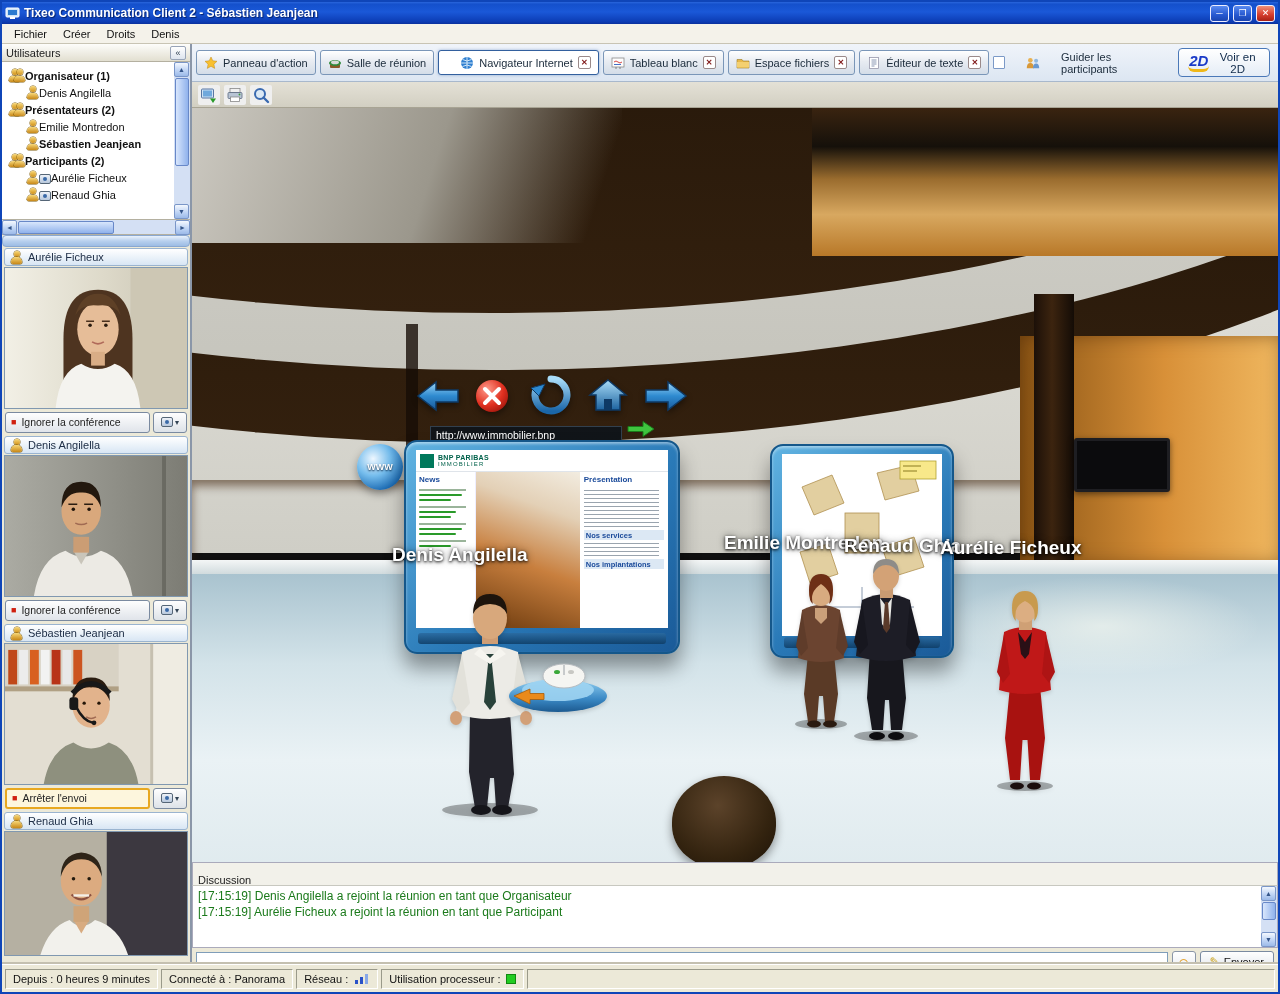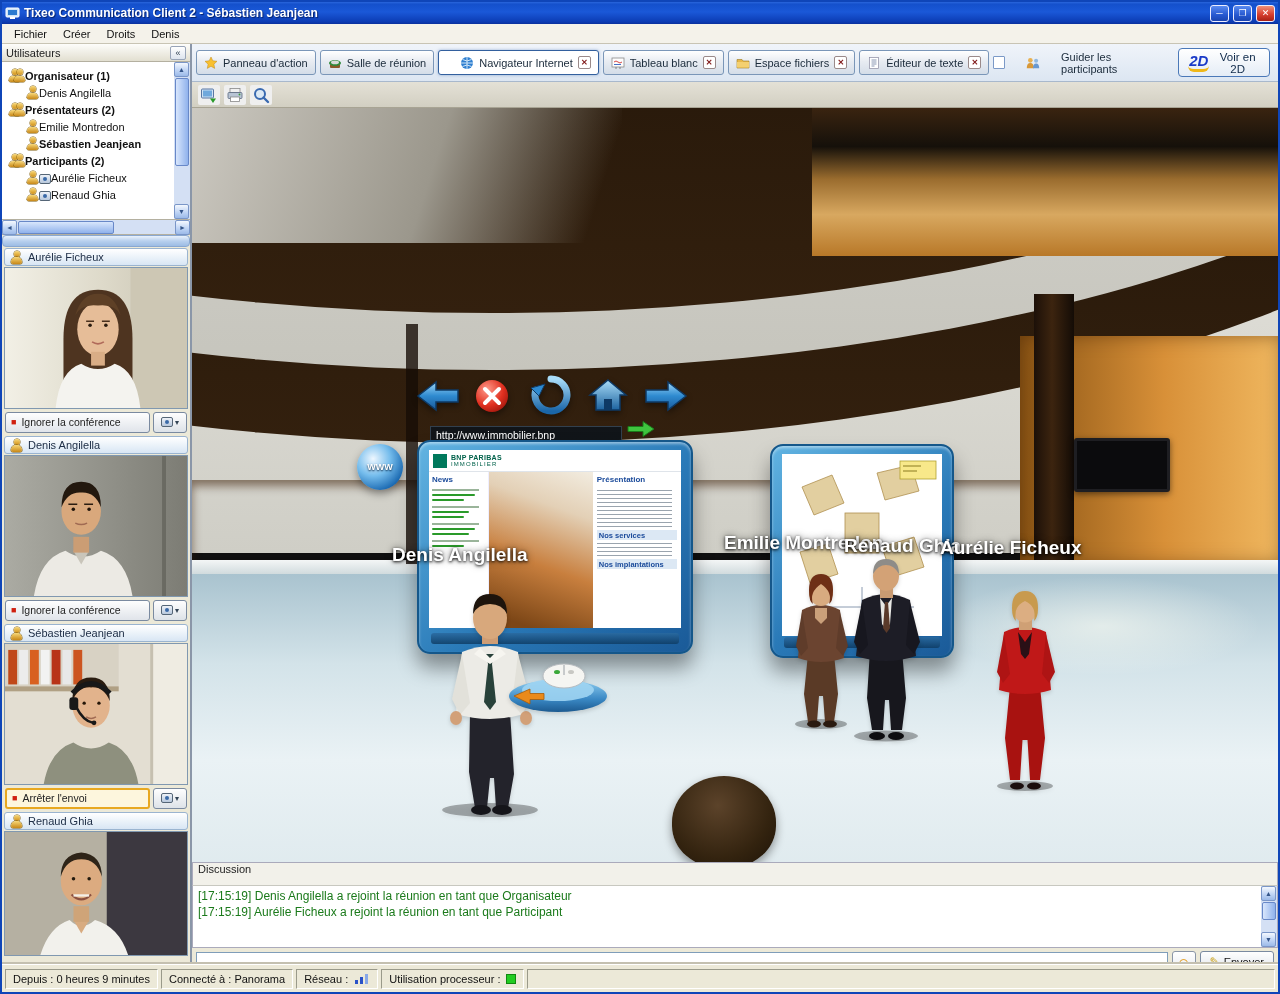--- a/index.html
+++ b/index.html
@@ -125,21 +125,21 @@
     box-shadow:0 4px 8px rgba(0,0,0,.35);display:flex;align-items:center;justify-content:center;}
   .globe span{color:#fff;font-size:9px;font-weight:bold;text-shadow:0 1px 2px #024;}
   
   .navico{filter:drop-shadow(0 3px 3px rgba(0,0,0,.4));}
   .urlbar{left:238px;top:318px;width:192px;height:17px;background:rgba(8,18,28,.78);border:1px solid #32404e;
     color:#fff;font-size:10.5px;display:flex;align-items:center;padding:0 5px;white-space:nowrap;overflow:hidden;}
   
   .panel3d{border:2px solid #15578a;border-radius:13px;
     background:linear-gradient(140deg,#62b4e2,#2a7ab8 55%,#1a5a98);
     box-shadow:0 14px 20px rgba(0,0,0,.38), inset 0 2px 3px rgba(255,255,255,.45);}
-  .browser{left:225px;top:332px;width:276px;height:214px;}
+  .browser{left:212px;top:332px;width:276px;height:214px;}
   .wboard{left:578px;top:336px;width:184px;height:214px;}
   .page{position:absolute;left:10px;top:8px;right:10px;bottom:24px;background:#fff;overflow:hidden;
     display:flex;flex-direction:column;}
   .frame-foot{position:absolute;left:12px;right:12px;bottom:8px;height:11px;border-radius:3px;
     background:linear-gradient(#2a6aa0,#0e3c64);opacity:.85;}
   .page-head{height:22px;display:flex;align-items:center;gap:4px;padding:2px 4px;border-bottom:1px solid #dfe4ea;}
   .brand-box{width:14px;height:14px;background:#00795c;flex:0 0 auto;}
   .brand-txt{line-height:1.05;}
   .brand-l1{font-size:7px;font-weight:bold;color:#00614a;letter-spacing:.3px;}
   .brand-l2{font-size:6px;color:#00614a;letter-spacing:1.1px;}
@@ -163,22 +163,22 @@
   .wb-page svg{width:100%;height:100%;display:block;}
   
   .avatar{filter:drop-shadow(0 2px 2px rgba(0,0,0,.15));}
   .viewer-head{left:480px;top:668px;width:104px;height:92px;border-radius:50% 50% 46% 46%;
     background:radial-gradient(circle at 44% 32%,#5c432a,#33230f 62%,#1f1408 95%);z-index:6;
     box-shadow:0 4px 10px rgba(0,0,0,.4);}
   .nlabel{position:absolute;font-weight:bold;font-size:19px;color:#fff;white-space:nowrap;z-index:5;
     text-shadow:0 1px 3px rgba(0,0,0,.95),0 0 7px rgba(0,0,0,.55);}
   
   .chat{position:absolute;left:0;right:0;bottom:0;height:102px;background:#ece9d8;}
-  .chat-title{height:24px;background:#f2f1ea;border:1px solid #aab;border-bottom:1px solid #c8c8c0;
-    font-size:11px;color:#222;padding:0 5px;}
+  .chat-title{height:16px;background:#f2f1ea;border:1px solid #aab;border-bottom:1px solid #c8c8c0;
+    font-size:11px;color:#222;padding:11px 5px;}
   .chat-msgs{position:relative;height:62px;background:#fff;border:1px solid #aab;border-top:none;
     padding:2px 20px 2px 5px;overflow:hidden;}
   .chat-msg{font-size:12px;color:#1b7a1b;line-height:1.35;white-space:nowrap;}
   .chat-inputrow{height:28px;display:flex;align-items:center;gap:4px;padding:3px 4px;}
   .chat-input{flex:1;height:20px;border:1px solid #7f9db9;background:#fff;font-size:12px;padding:0 4px;
     font-family:"Liberation Sans",sans-serif;}
   .smiley-btn{width:24px;height:22px;border:1px solid #8a96a8;border-radius:3px;background:linear-gradient(#fff,#e6eaf0);
     display:flex;align-items:center;justify-content:center;font-size:15px;color:#e09000;line-height:1;}
   .send-btn{height:22px;border:1px solid #7a8aa0;border-radius:3px;background:linear-gradient(#fefefe,#dfe4ea);
     display:flex;align-items:center;gap:4px;padding:0 9px;font-size:11px;color:#111;}

